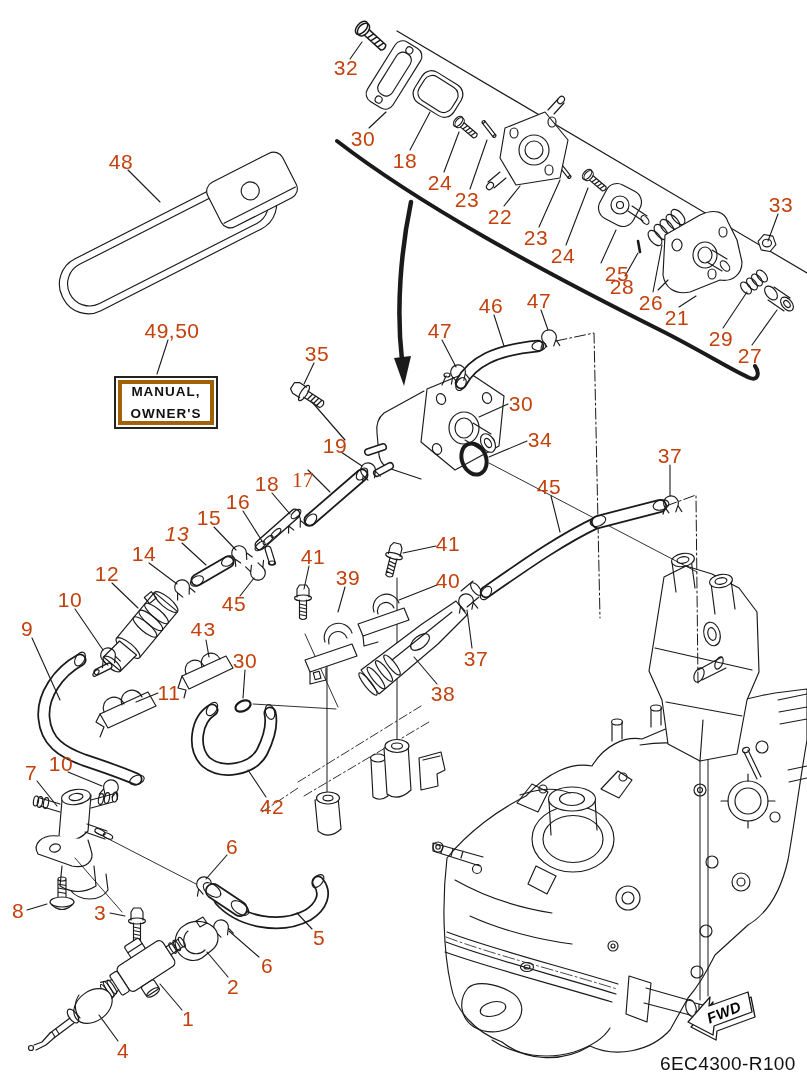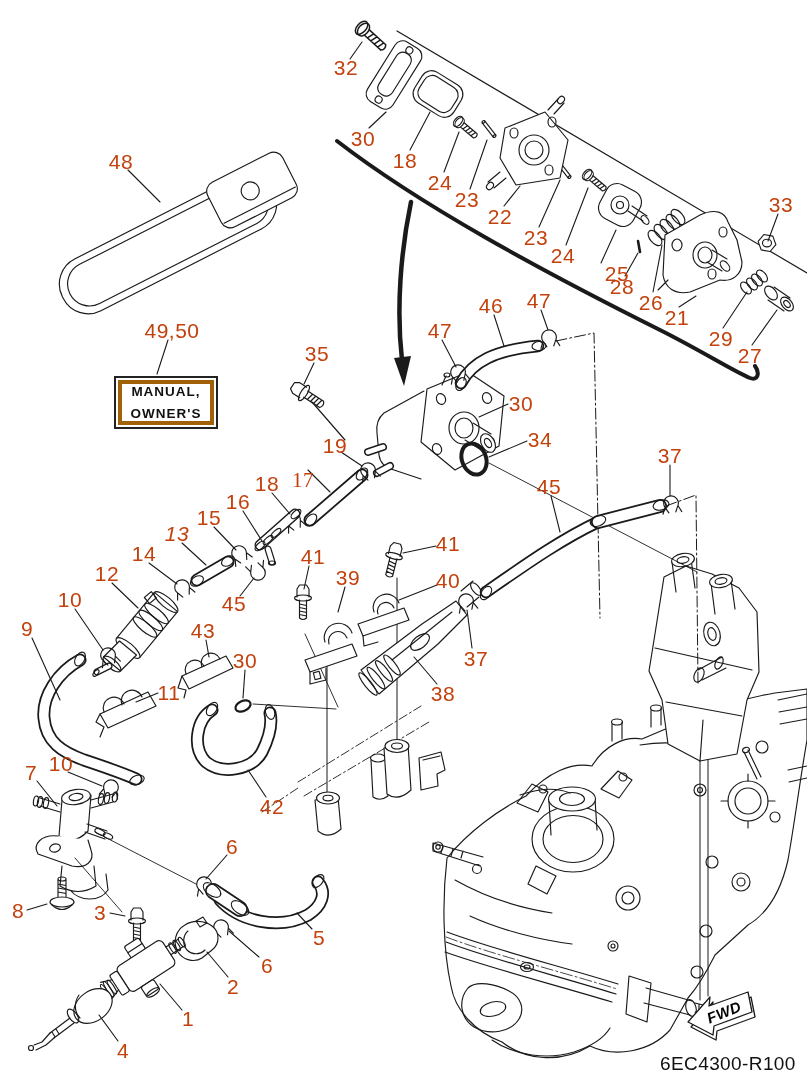--- a/index.html
+++ b/index.html
@@ -545,21 +545,21 @@
       <div class="plabel" style="left: 27px; top: 628px;">9</div>
       <div class="plabel" style="left: 234px; top: 603px;">45</div>
       <div class="plabel" style="left: 313px; top: 556px;">41</div>
       <div class="plabel" style="left: 348px; top: 577px;">39</div>
       <div class="plabel" style="left: 448px; top: 543px;">41</div>
       <div class="plabel" style="left: 448px; top: 580px;">40</div>
       <div class="plabel" style="left: 443px; top: 693px;">38</div>
       <div class="plabel" style="left: 476px; top: 658px;">37</div>
       <div class="plabel" style="left: 549px; top: 486px;">45</div>
       <div class="plabel" style="left: 670px; top: 455px;">37</div>
-      <div class="plabel" style="left: 203px; top: 630px;">43</div>
+      <div class="plabel" style="left: 203px; top: 630px; font-family: Liberation Mono, monospace;">43</div>
       <div class="plabel" style="left: 245px; top: 660px;">30</div>
       <div class="plabel" style="left: 169px; top: 692px;">11</div>
       <div class="plabel" style="left: 61px; top: 763px;">10</div>
       <div class="plabel" style="left: 31px; top: 772px;">7</div>
       <div class="plabel" style="left: 272px; top: 806px;">42</div>
       <div class="plabel" style="left: 232px; top: 846px;">6</div>
       <div class="plabel" style="left: 18px; top: 910px;">8</div>
       <div class="plabel" style="left: 100px; top: 912px;">3</div>
       <div class="plabel" style="left: 233px; top: 986px;">2</div>
       <div class="plabel" style="left: 188px; top: 1018px;">1</div>

